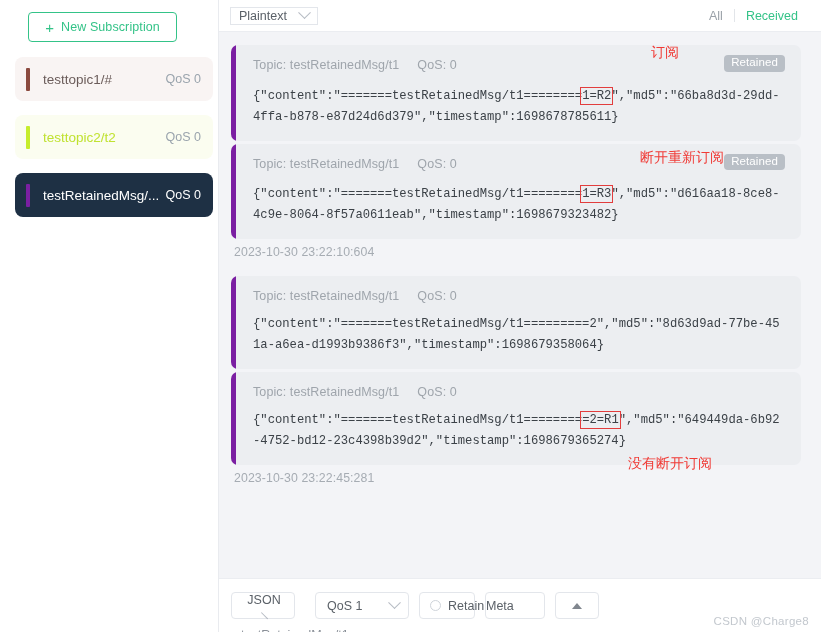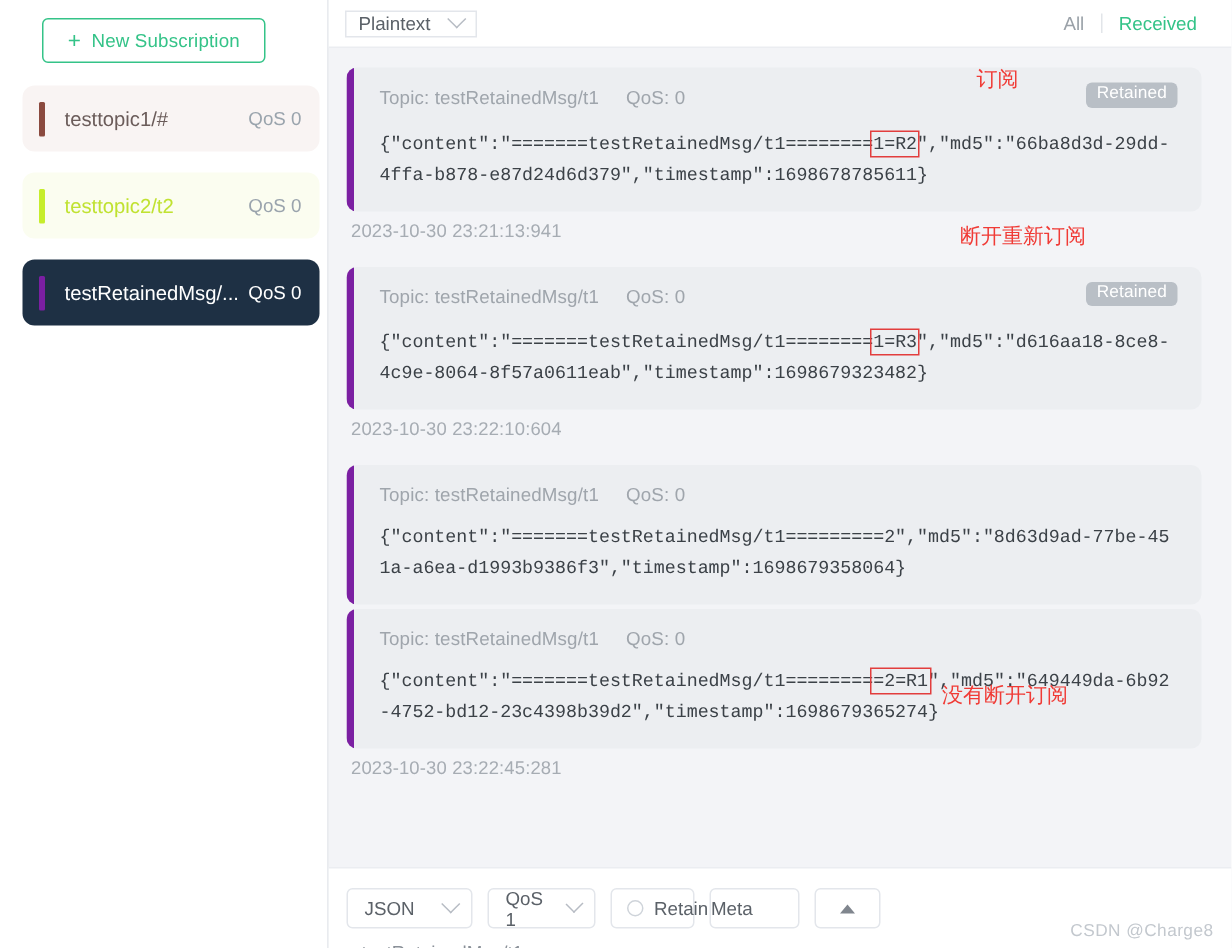--- a/index.html
+++ b/index.html
@@ -242,22 +242,22 @@
     border-radius: 4px;
     background: #ffffff;
     display: inline-flex;
     align-items: center;
     font-size: 12.5px;
     color: #5b6168;
     cursor: pointer;
     padding: 0 9px 0 11px;
     gap: 11px;
   }
-  .bbtn.w-json { width: 84px; justify-content: space-between; }
-  .bbtn.w-qos { width: 72px; justify-content: space-between; }
+  .bbtn.w-json { width: 64px; justify-content: space-between; flex-direction: column; }
+  .bbtn.w-qos { width: 94px; justify-content: space-between; margin-left: 10px; }
   .bbtn.w-retain { width: 56px; gap: 7px; padding-left: 10px; }
   .bbtn.w-meta { width: 60px; justify-content: flex-start; padding: 0; }
   .bbtn.w-up { width: 44px; justify-content: center; padding: 0; }
   .radio-o {
     width: 11px; height: 11px;
     border: 1.3px solid #cfd4da;
     border-radius: 50%;
     display: inline-block;
     flex: 0 0 11px;
   }
@@ -341,21 +341,20 @@
       <div class="msgwrap">
         <div class="msgcard">
           <span class="accent"></span>
           <div class="msghead">
             <span class="topic-label">Topic: testRetainedMsg/t1</span>
             <span>QoS: 0</span>
             <span class="retained-badge">Retained</span>
           </div>
           <div class="payload"><span>{"content":"=======testRetainedMsg/t1========</span><span class="hl">1=R2</span><span>","md5":"66ba8d3d-29dd-4ffa-b878-e87d24d6d379","timestamp":1698678785611}</span></div>
         </div>
-        <div class="msgtime">2023-10-30 23:21:13:941</div>
       </div>
 
       <div class="msgwrap">
         <div class="msgcard">
           <span class="accent"></span>
           <div class="msghead">
             <span class="topic-label">Topic: testRetainedMsg/t1</span>
             <span>QoS: 0</span>
             <span class="retained-badge">Retained</span>
           </div>

